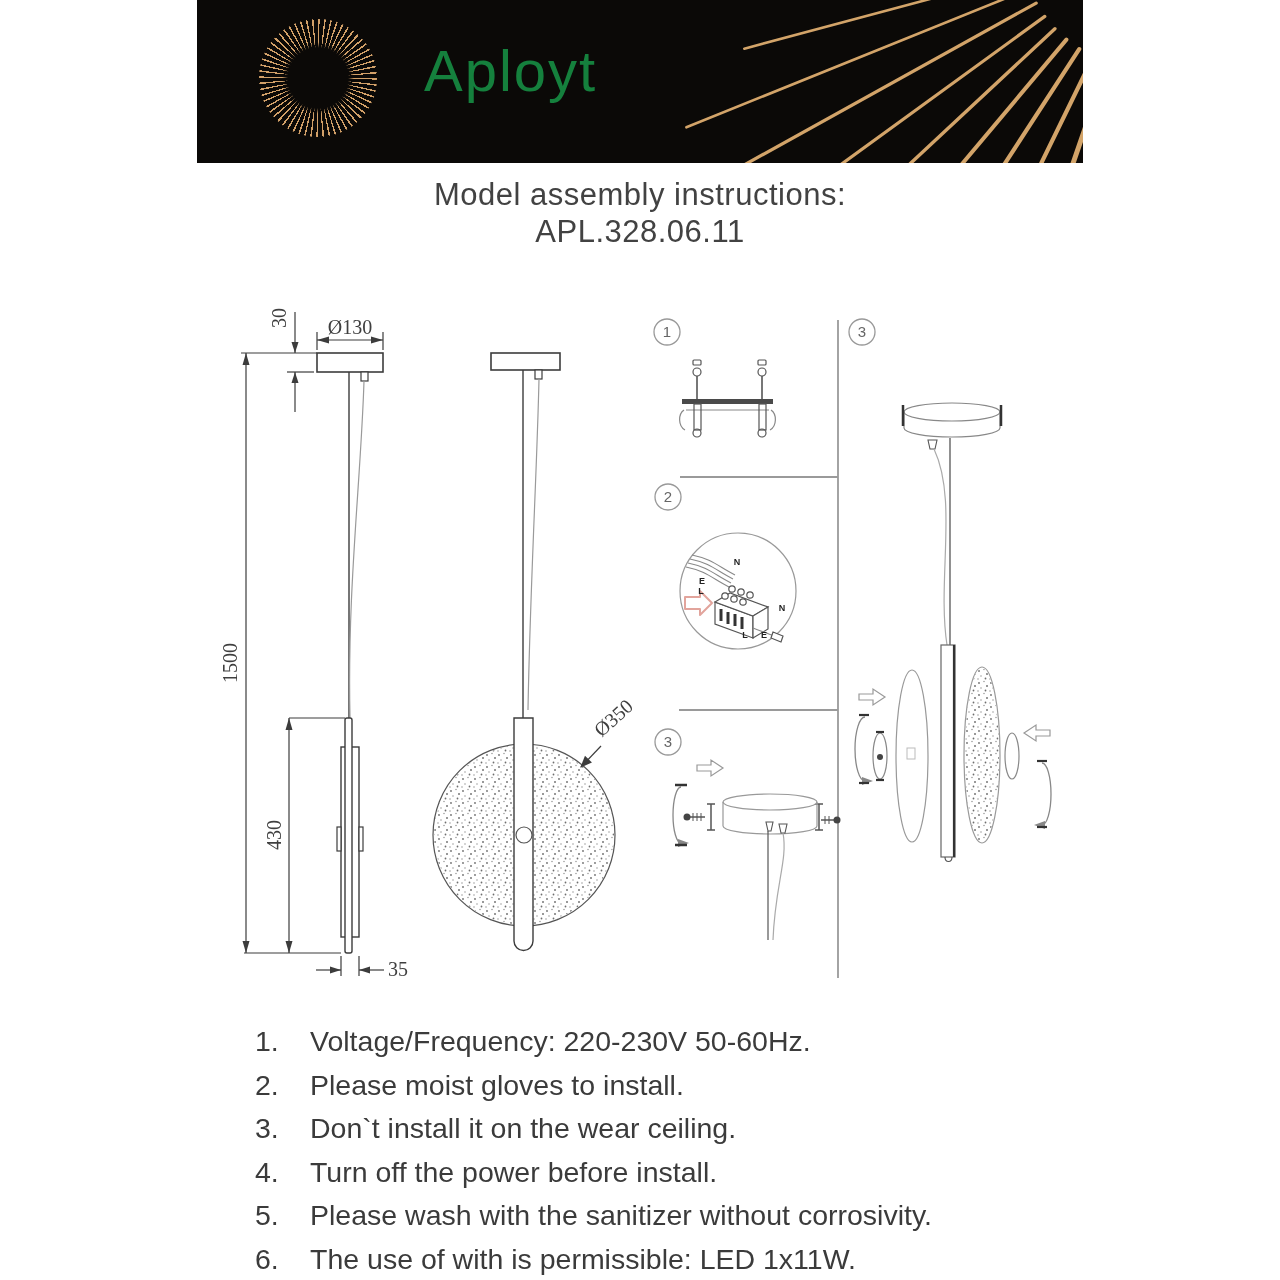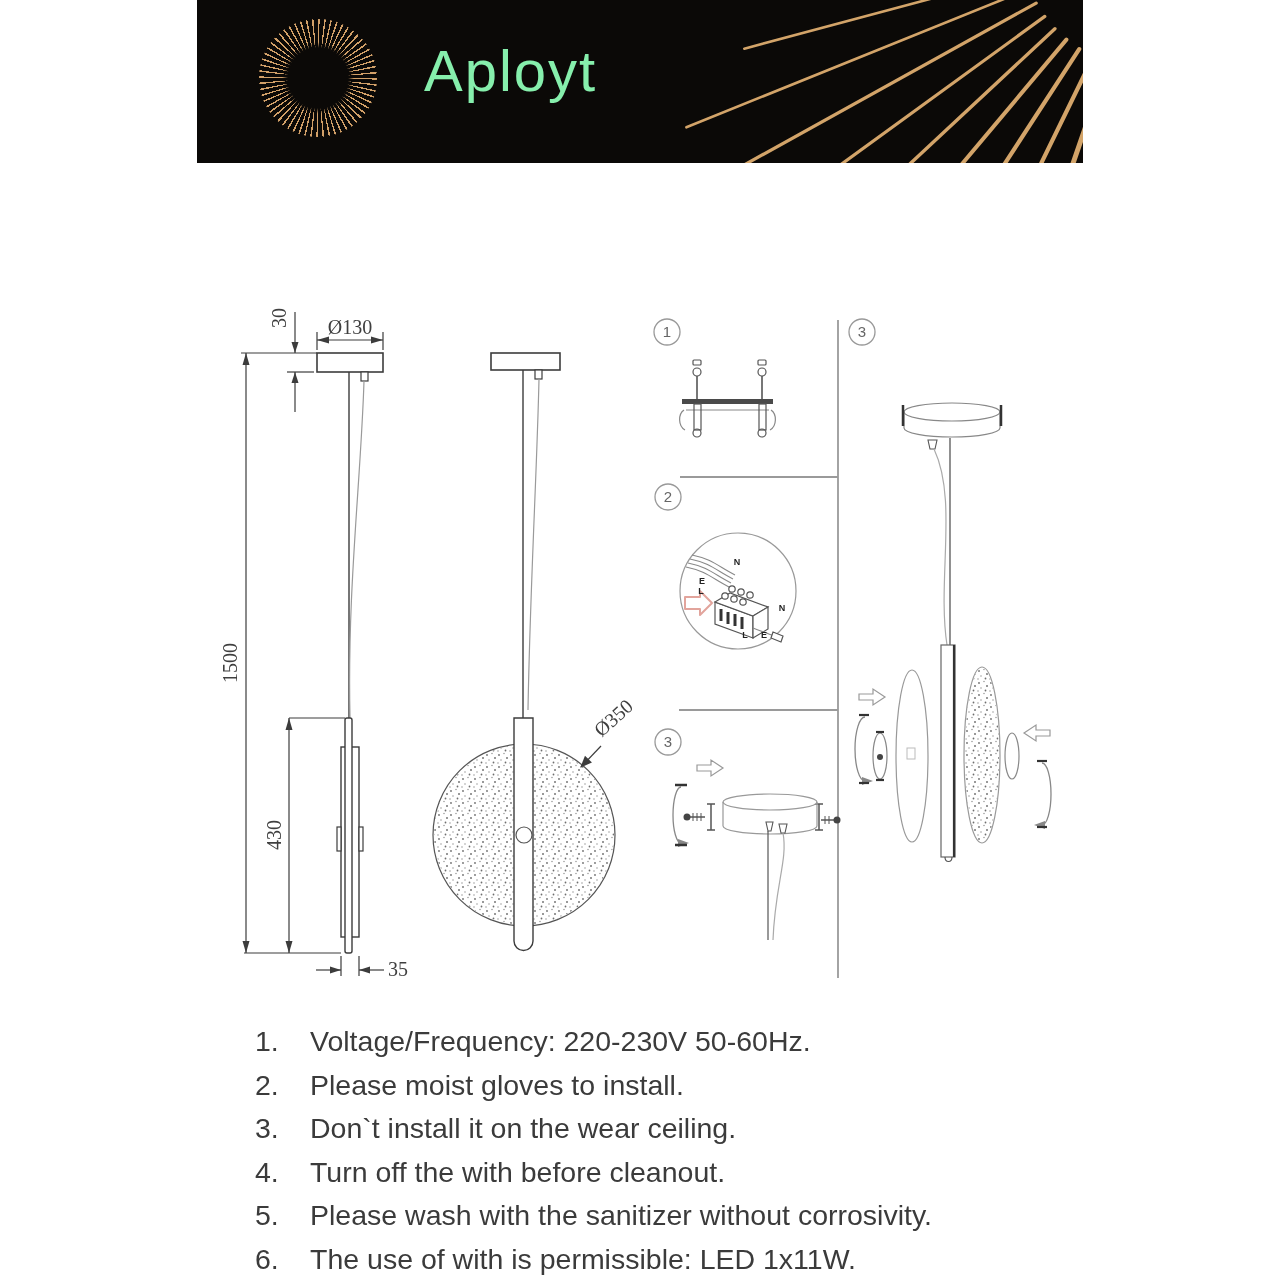--- a/index.html
+++ b/index.html
@@ -6,21 +6,21 @@
   body{width:1280px;height:1280px;position:relative;font-family:"Liberation Sans",sans-serif;}
   .page{position:absolute;left:197px;top:0;width:886px;height:1280px;background:#fff;}
 
   
   .banner{position:absolute;left:0;top:0;width:886px;height:163px;background:#0b0907;overflow:hidden;}
   .fan{position:absolute;left:0;top:0;}
   .logo{position:absolute;left:62px;top:19px;width:118px;height:118px;border-radius:50%;
         background:repeating-conic-gradient(#d2a068 0deg 1.6deg, rgba(0,0,0,0) 1.6deg 6deg);}
   .logo::after{content:'';position:absolute;inset:0;border-radius:50%;
         background:radial-gradient(circle,#0b0907 0 36%,rgba(11,9,7,0) 43% 72%,#0b0907 97%);}
-  .brand{position:absolute;left:227px;top:36px;color:#86efac;font-size:58px;line-height:70px;
+  .brand{position:absolute;left:227px;top:36px;color:#15803d;font-size:58px;line-height:70px;
         letter-spacing:2px;font-weight:400;font-family:"Liberation Sans",sans-serif;}
 
   
   .title-block{position:absolute;left:0;top:176px;width:886px;text-align:center;color:#424242;}
   .title-line{font-size:31px;line-height:38px;letter-spacing:0.5px;}
   .model-line{font-size:31px;line-height:36px;letter-spacing:0.5px;}
 
   
   .drawing-svg{position:absolute;left:0;top:260px;}
   .dim{font-family:"Liberation Serif",serif;font-size:20px;fill:#3f3f3f;}
@@ -52,20 +52,24 @@
         <line x1="847.8" y1="16.4" x2="305.8" y2="410.2" stroke-width="3.2"></line>
         <line x1="839.2" y1="3.1" x2="253.3" y2="327.8" stroke-width="3.2"></line>
         <line x1="832.5" y1="-11.3" x2="489.4" y2="127.3" stroke-width="2.6"></line>
         <line x1="827.4" y1="-26.3" x2="547.3" y2="48.7" stroke-width="2.6"></line>
       </g>
     </svg>
     <div class="logo"></div>
     <div class="brand">Aployt</div>
   </div>
 
+  <div class="title-block">
+    <div class="title-line">Model assembly instructions:</div>
+    <div class="model-line">APL.328.06.11</div>
+  </div>
 
   <svg class="drawing-svg" width="886" height="750" viewBox="0 0 886 750">
     <defs>
       <pattern id="stip" width="12" height="12" patternUnits="userSpaceOnUse">
         <circle cx="2" cy="3" r="0.9" fill="#6f6f6f"></circle>
         <circle cx="7" cy="1.5" r="0.7" fill="#8a8a8a"></circle>
         <circle cx="10" cy="6" r="1" fill="#777"></circle>
         <circle cx="4" cy="8" r="0.7" fill="#8a8a8a"></circle>
         <circle cx="8.5" cy="10.5" r="0.9" fill="#6f6f6f"></circle>
         <circle cx="1" cy="11" r="0.7" fill="#8a8a8a"></circle>
@@ -285,21 +289,21 @@
     <li>
       <span class="num">2.</span>
       <span class="txt">Please moist gloves to install.</span>
     </li>
     <li>
       <span class="num">3.</span>
       <span class="txt">Don`t install it on the wear ceiling.</span>
     </li>
     <li>
       <span class="num">4.</span>
-      <span class="txt">Turn off the with before cleanout.</span>
+      <span class="txt">Turn off the power before install.</span>
     </li>
     <li>
       <span class="num">5.</span>
       <span class="txt">Please wash with the sanitizer without corrosivity.</span>
     </li>
     <li>
       <span class="num">6.</span>
       <span class="txt">The use of with is permissible: LED 1x11W.</span>
     </li>
   </ol>

